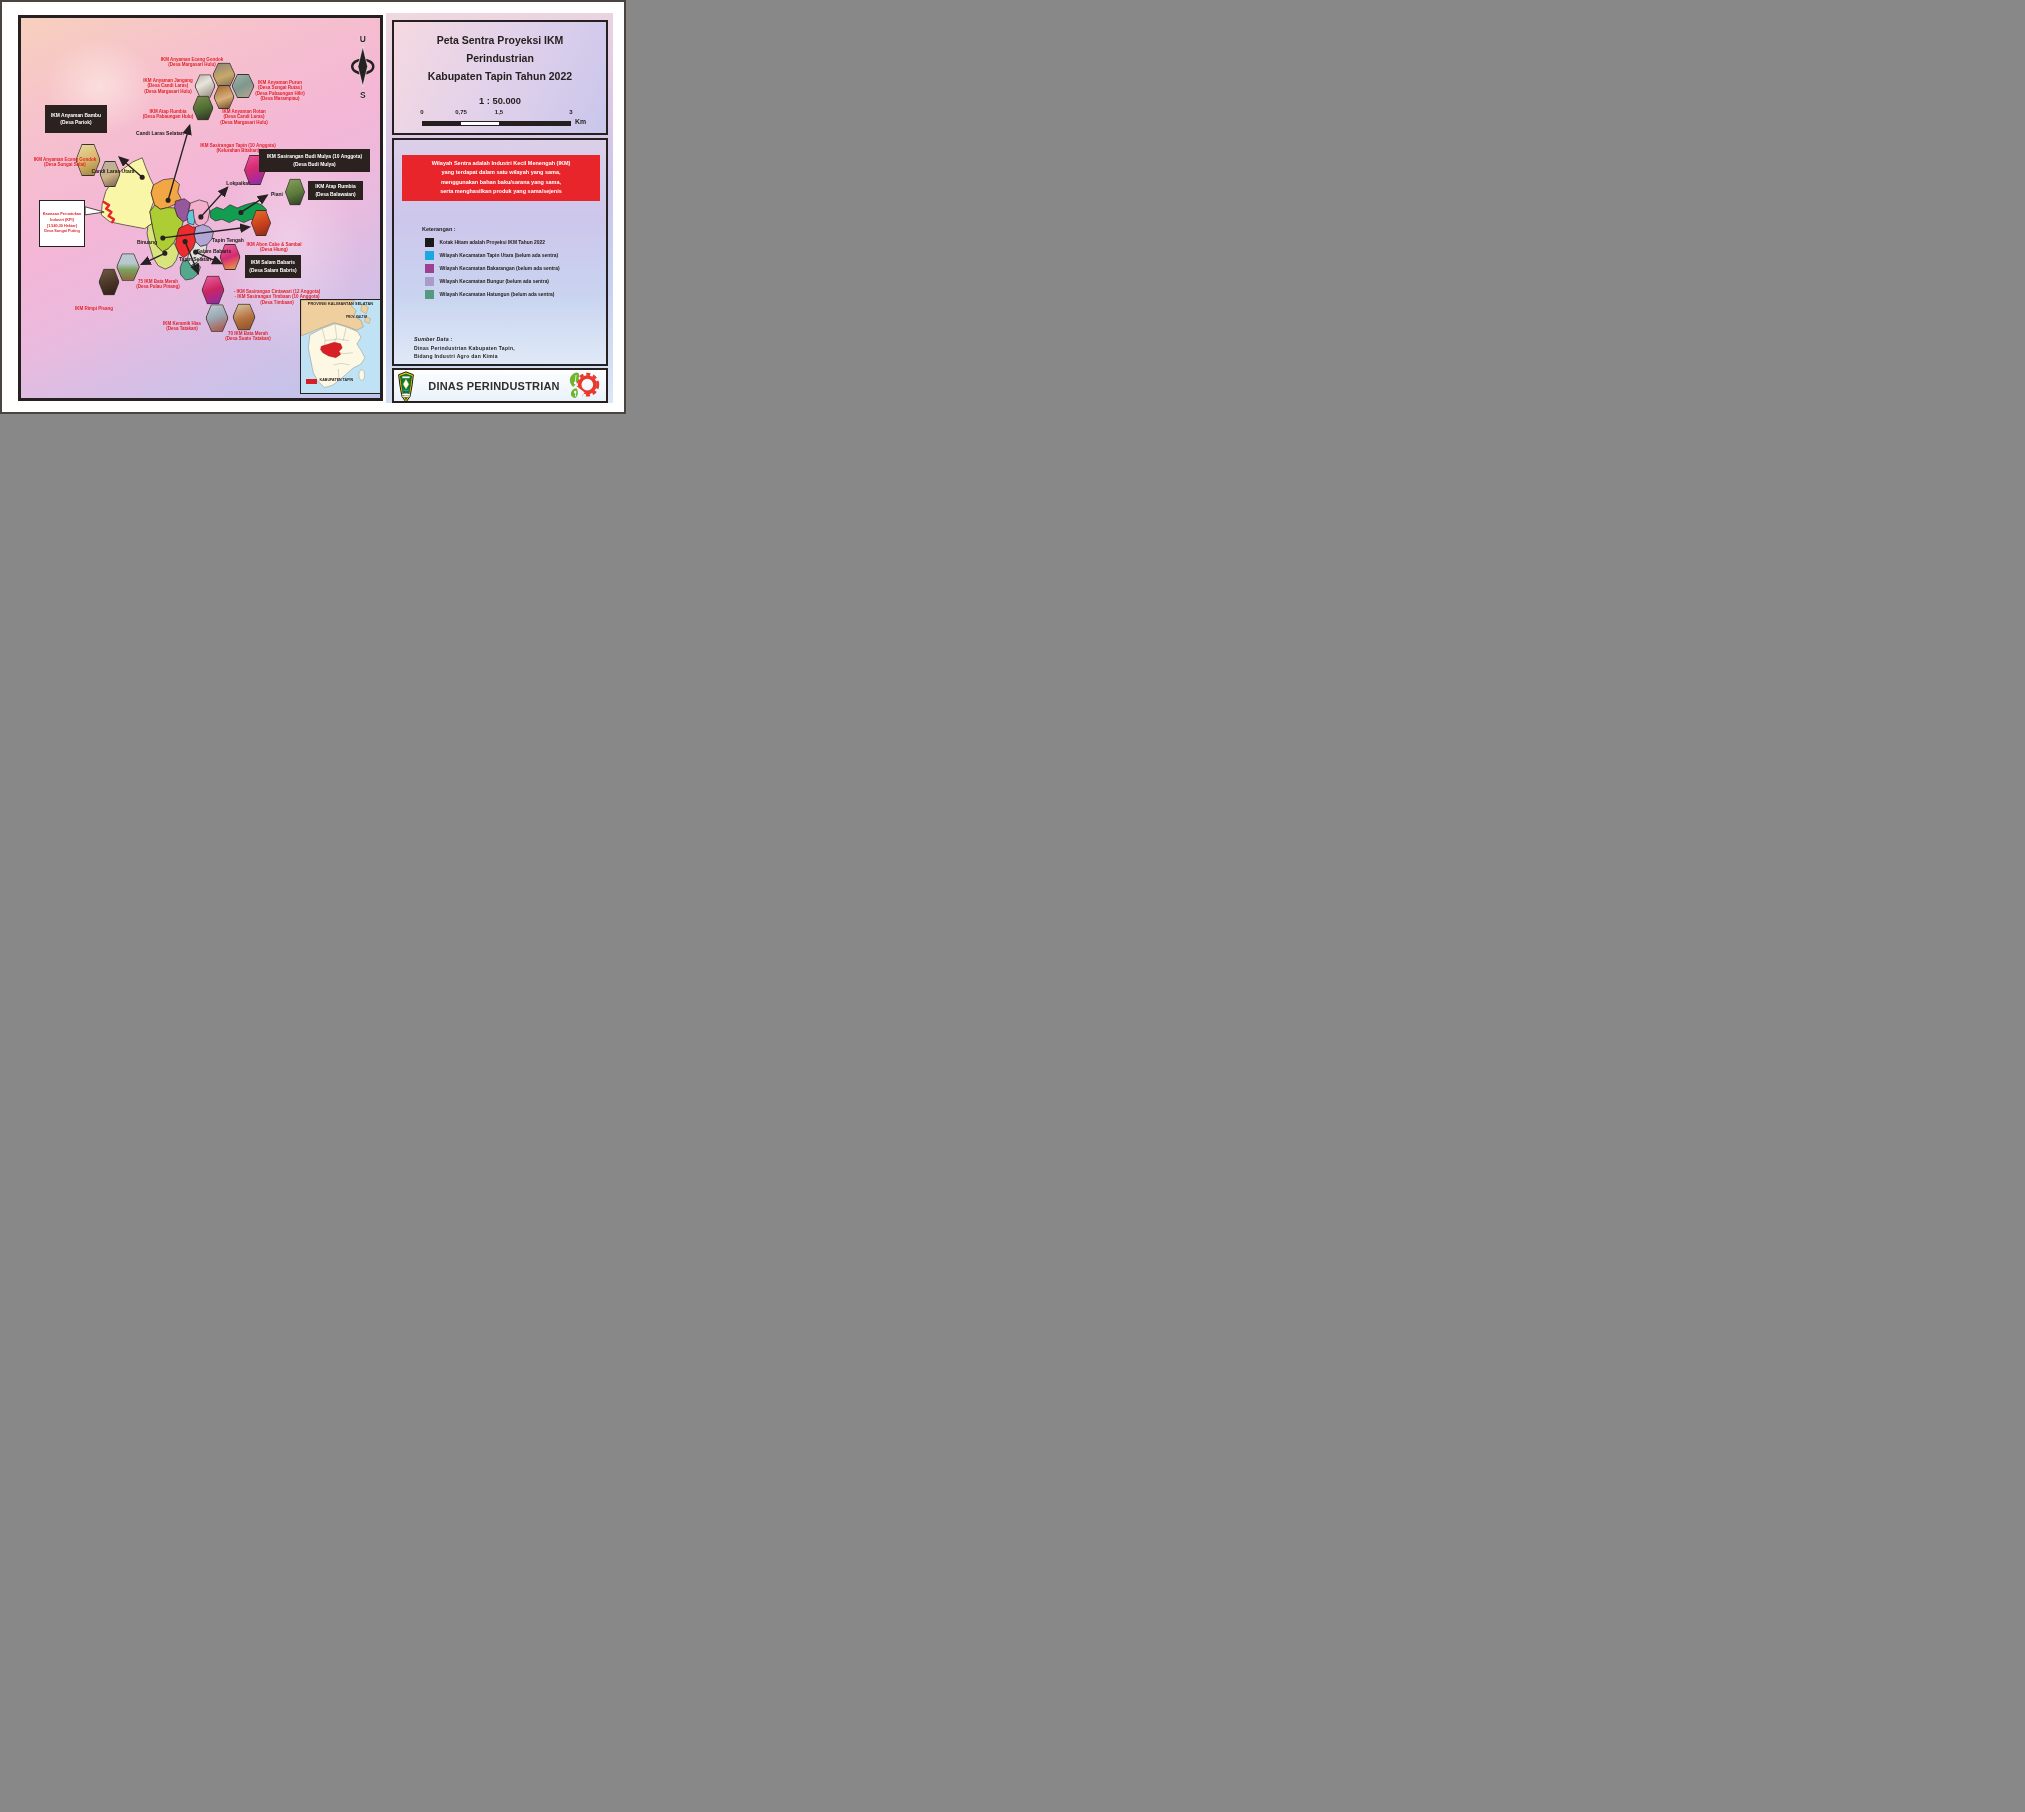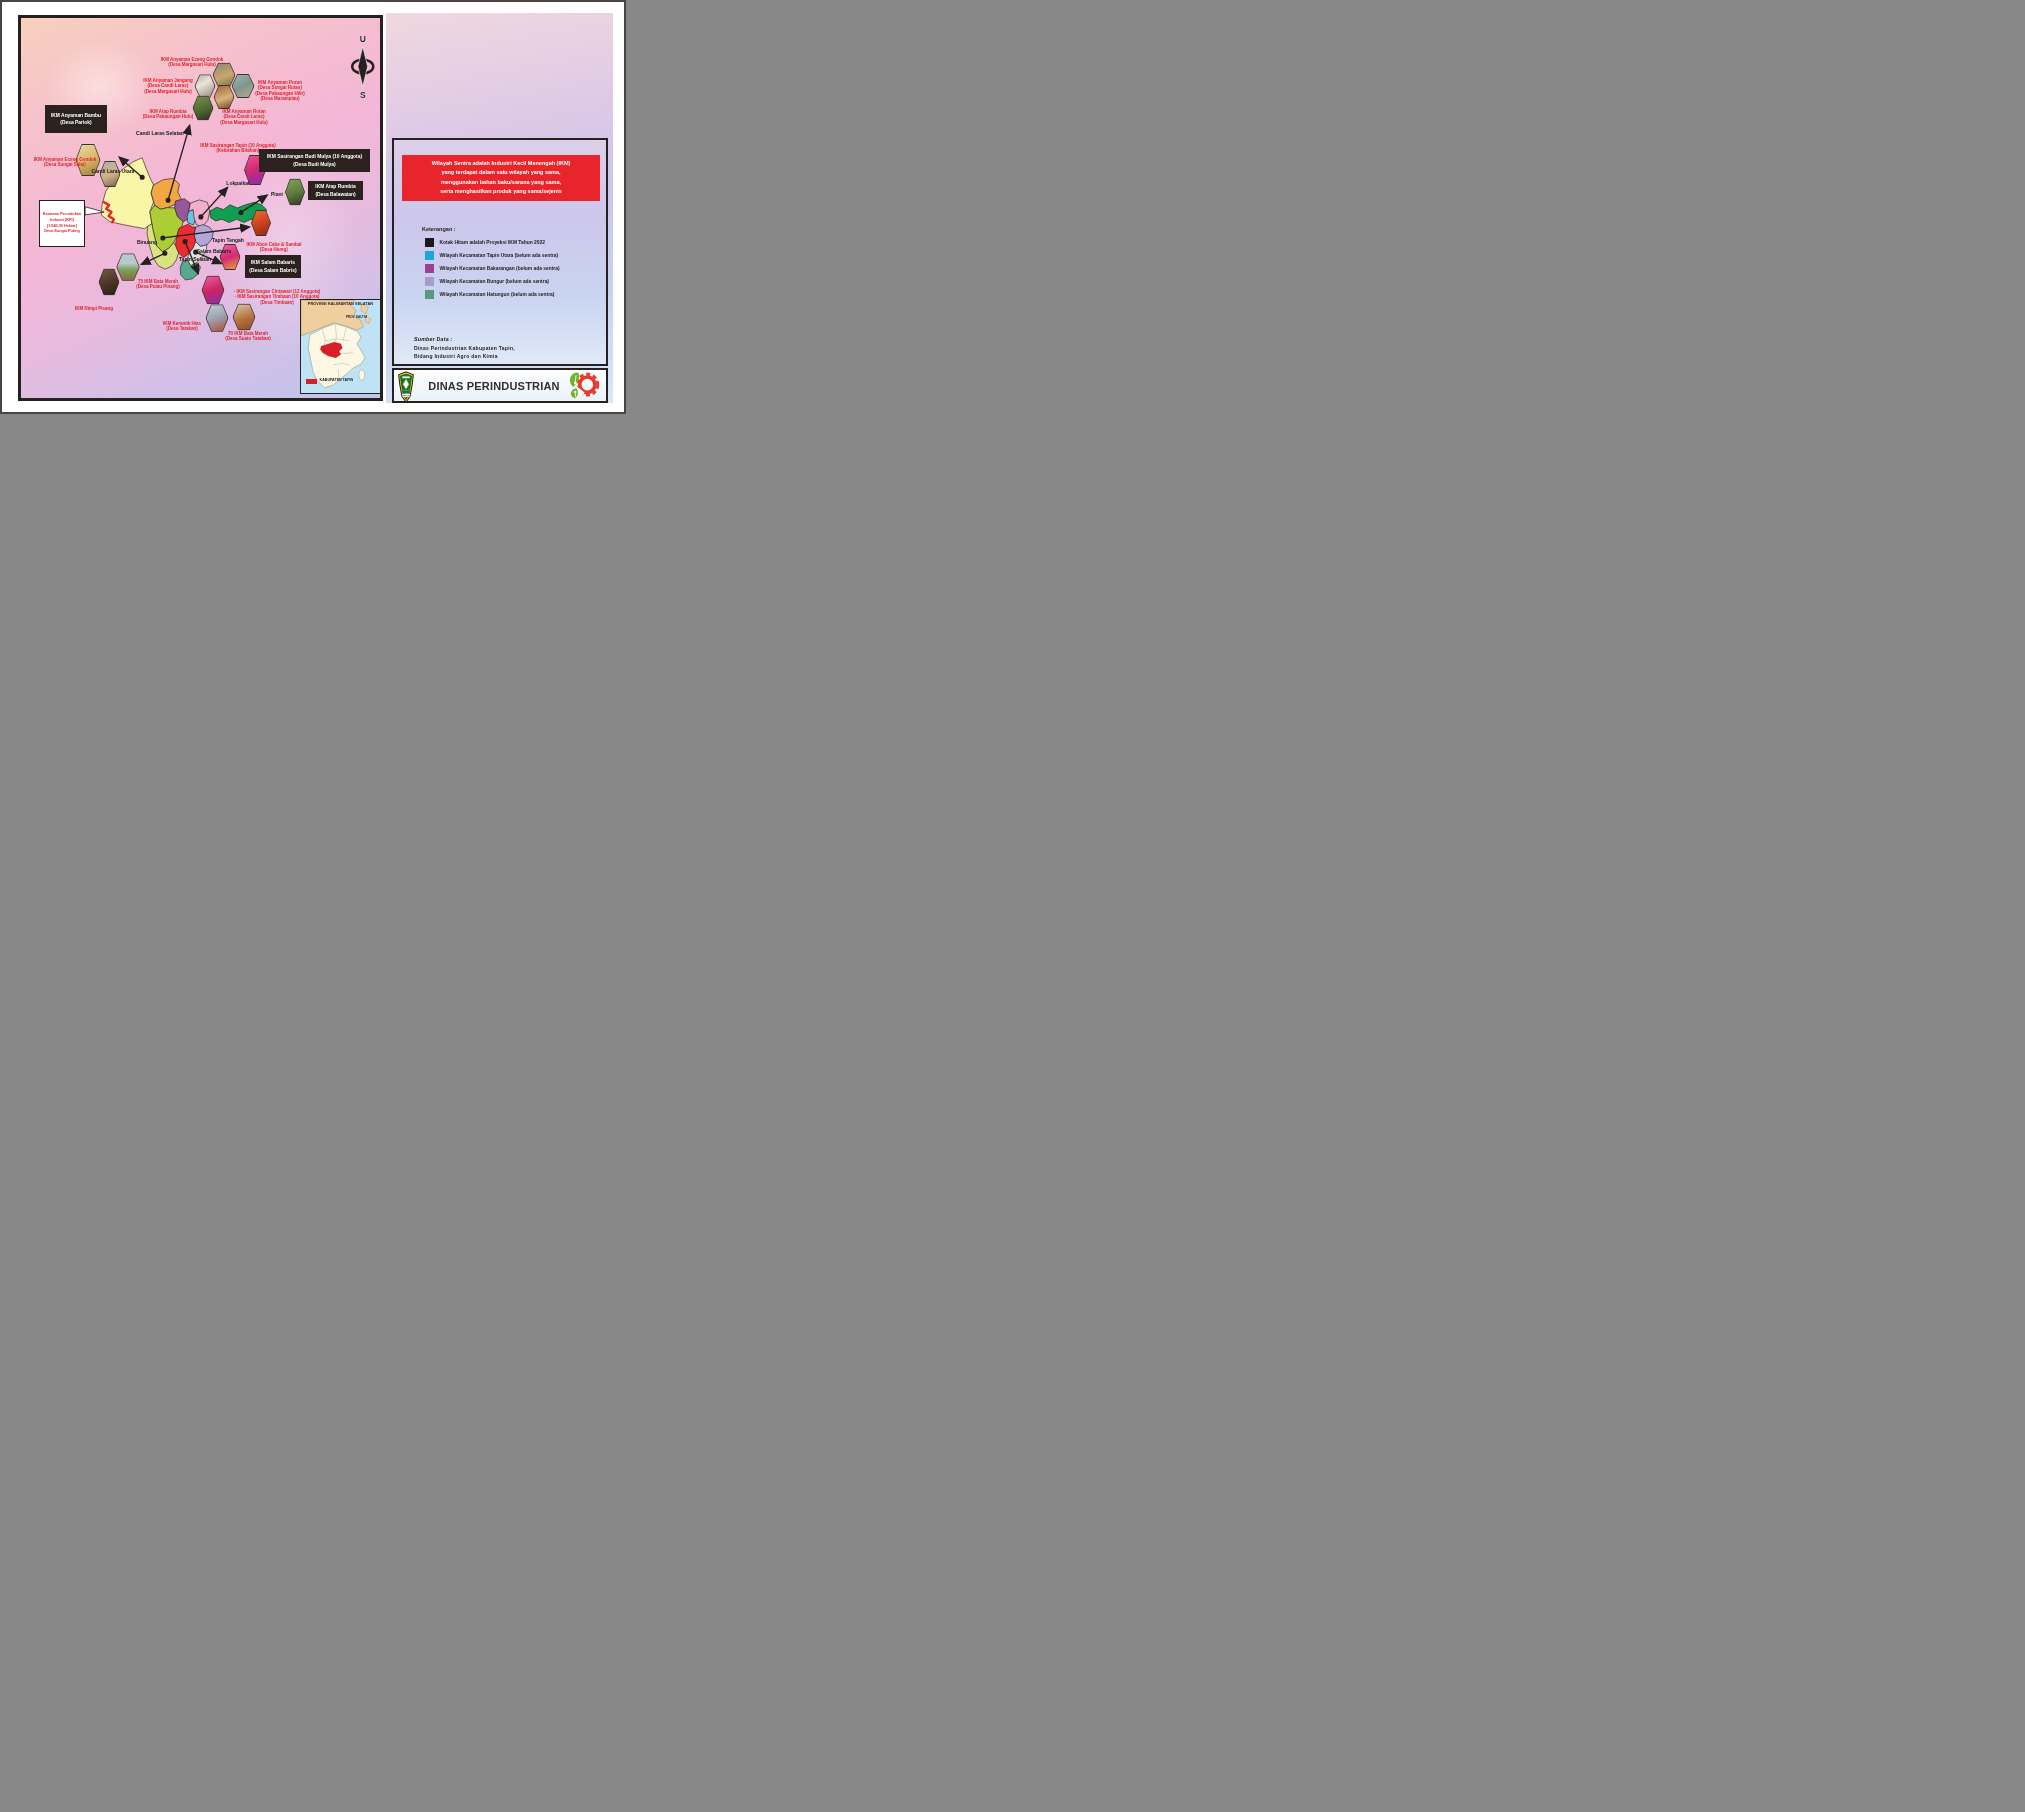--- a/index.html
+++ b/index.html
@@ -250,20 +250,36 @@
       <path d="M52,70 L60,100 54,130 M84,58 L88,92 76,120 M112,66 L104,100 M60,100 L90,96 118,100 M54,130 L80,128 104,132 128,130 M80,160 L100,156 120,160 M94,198 L92,170" fill="none" stroke="#8a8a80" stroke-width="0.8"></path>
       <ellipse cx="150" cy="185" rx="7" ry="13" fill="#fcf8e4" stroke="#75756d" stroke-width="0.8"></ellipse>
       <path d="M50,114 L82,104 98,108 102,118 94,126 98,134 86,142 68,138 54,130 48,122 Z" fill="#d81f26" stroke="#8c1218" stroke-width="0.8"></path>
     </svg>
     <div class="ititle">PROVINSI KALIMANTAN SELATAN</div>
     <div class="ikaltim">PROV. KALTIM</div>
     <span class="isw"></span>
     <div class="ileg">KABUPATEN TAPIN</div>
   </div>
 
+  <div class="tbox">
+    <div class="tline" style="top:18px;">Peta Sentra Proyeksi IKM</div>
+    <div class="tline" style="top:36px;">Perindustrian</div>
+    <div class="tline" style="top:54px;">Kabupaten Tapin Tahun 2022</div>
+    <div class="scaletxt">1 : 50.000</div>
+    <div class="tick" style="left:28px;">0</div>
+    <div class="tick" style="left:67px;">0,75</div>
+    <div class="tick" style="left:105px;">1,5</div>
+    <div class="tick" style="left:177px;">3</div>
+    <div class="sbar">
+        <span class="s1"></span>
+        <span class="s2"></span>
+        <span class="s3"></span>
+      </div>
+    <div class="km">Km</div>
+  </div>
 
   <div class="mbox">
     <div class="infobox">Wilayah Sentra adalah Industri Kecil Menengah (IKM)
 yang terdapat dalam satu wilayah yang sama,
 menggunakan bahan baku/sarana yang sama,
 serta menghasilkan produk yang sama/sejenis</div>
     <div class="ket">Keterangan :</div>
     <div class="lrow" style="top:98px;">
       <span class="sw sw0"></span>
       <span class="lt">Kotak Hitam adalah Proyeksi IKM Tahun 2022</span>

